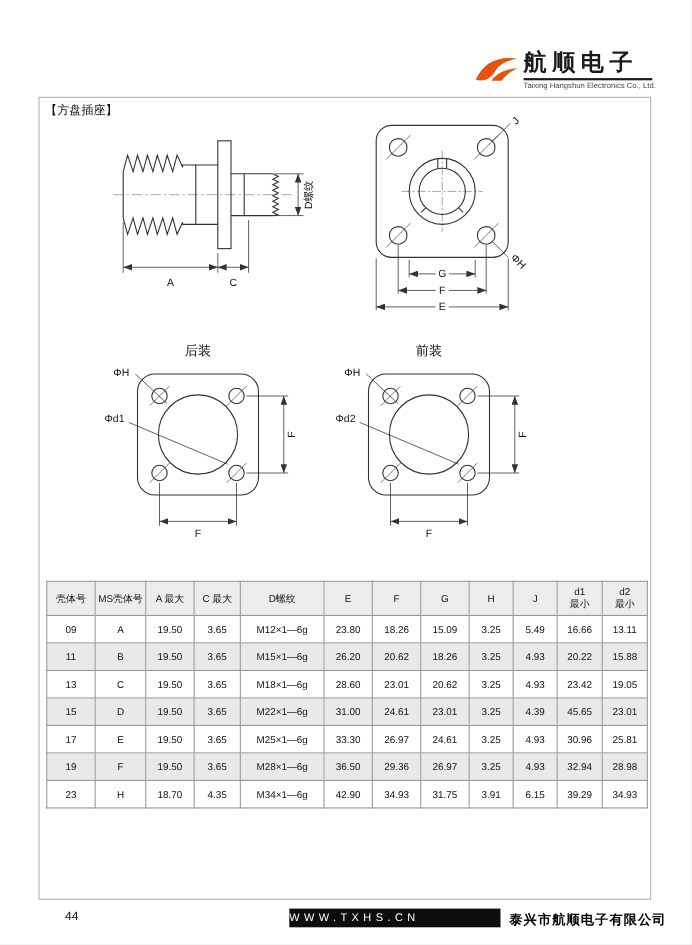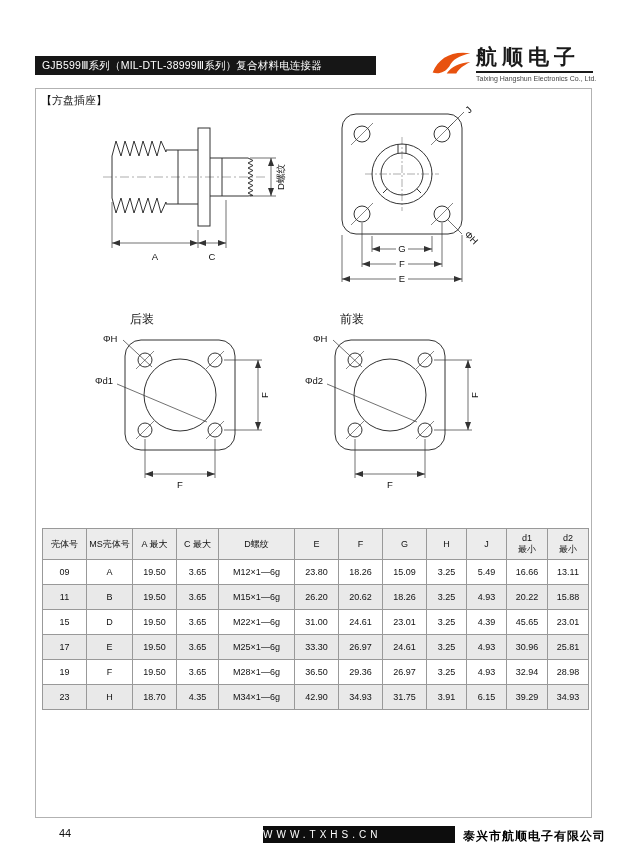--- a/index.html
+++ b/index.html
@@ -24,21 +24,21 @@
   .brand-rule { position:absolute; left:46px; top:29px; width:117px; height:2px; background:#1a1a1a; }
   .brand-sub { position:absolute; left:46px; top:33px; font-size:7px; color:#444; white-space:nowrap; }
   
   .frame {
     position:absolute; left:35px; top:88px; width:557px; height:730px;
     border:1px solid #b2b2b2; box-sizing:border-box;
   }
   .section-label { position:absolute; left:41px; top:93px; font-size:11px; color:#111; }
   .svg-abs { position:absolute; }
   svg text { font-size:9.5px; fill:#111; font-family:"Liberation Sans","DejaVu Sans",sans-serif; }
-  .sub-title { position:absolute; width:100px; text-align:left; font-size:12px; color:#111; }
+  .sub-title { position:absolute; width:100px; text-align:center; font-size:12px; color:#111; }
   .sub-title.rear  { left:130px; top:311px; }
   .sub-title.front { left:340px; top:311px; }
   
   table.spec {
     position:absolute; left:42px; top:528px; width:546px;
     border-collapse:collapse; table-layout:fixed; font-size:9px; color:#111;
   }
   .spec th, .spec td {
     border:1px solid #999; text-align:center; vertical-align:middle;
     padding:0 1px; height:24px; font-weight:normal; overflow:hidden;
@@ -55,23 +55,20 @@
   .company {
     position:absolute; left:463px; top:828px; font-size:12px;
     font-weight:bold; letter-spacing:1px; color:#000; white-space:nowrap;
   }
 </style>
 </head>
 <body>
 
 <div class="page">
 
-  <div class="header-bar">
-    <span>GJB599Ⅲ系列（MIL-DTL-38999Ⅲ系列）复合材料电连接器</span>
-  </div>
 
   <div class="logo">
     <svg class="bird" viewBox="0 0 48 36">
       <path d="M3,30 C10,13 25,5 46,8 C33,11 26,15 22,23 C17,30 10,32 3,30 Z" fill="#e8520f"></path>
       <path d="M19,31 C25,23 33,19 46,18 C38,22 33,26 30,31 Z" fill="#e8520f"></path>
     </svg>
     <div class="brand-name">航顺电子</div>
     <div class="brand-rule"></div>
     <div class="brand-sub">Taixing Hangshun Electronics Co., Ltd.</div>
   </div>
@@ -301,20 +298,34 @@
           <td>M15×1—6g</td>
           <td>26.20</td>
           <td>20.62</td>
           <td>18.26</td>
           <td>3.25</td>
           <td>4.93</td>
           <td>20.22</td>
           <td>15.88</td>
         </tr>
         <tr>
+          <td>13</td>
+          <td>C</td>
+          <td>19.50</td>
+          <td>3.65</td>
+          <td>M18×1—6g</td>
+          <td>28.60</td>
+          <td>23.01</td>
+          <td>20.62</td>
+          <td>3.25</td>
+          <td>4.93</td>
+          <td>23.42</td>
+          <td>19.05</td>
+        </tr>
+        <tr>
           <td>15</td>
           <td>D</td>
           <td>19.50</td>
           <td>3.65</td>
           <td>M22×1—6g</td>
           <td>31.00</td>
           <td>24.61</td>
           <td>23.01</td>
           <td>3.25</td>
           <td>4.39</td>

